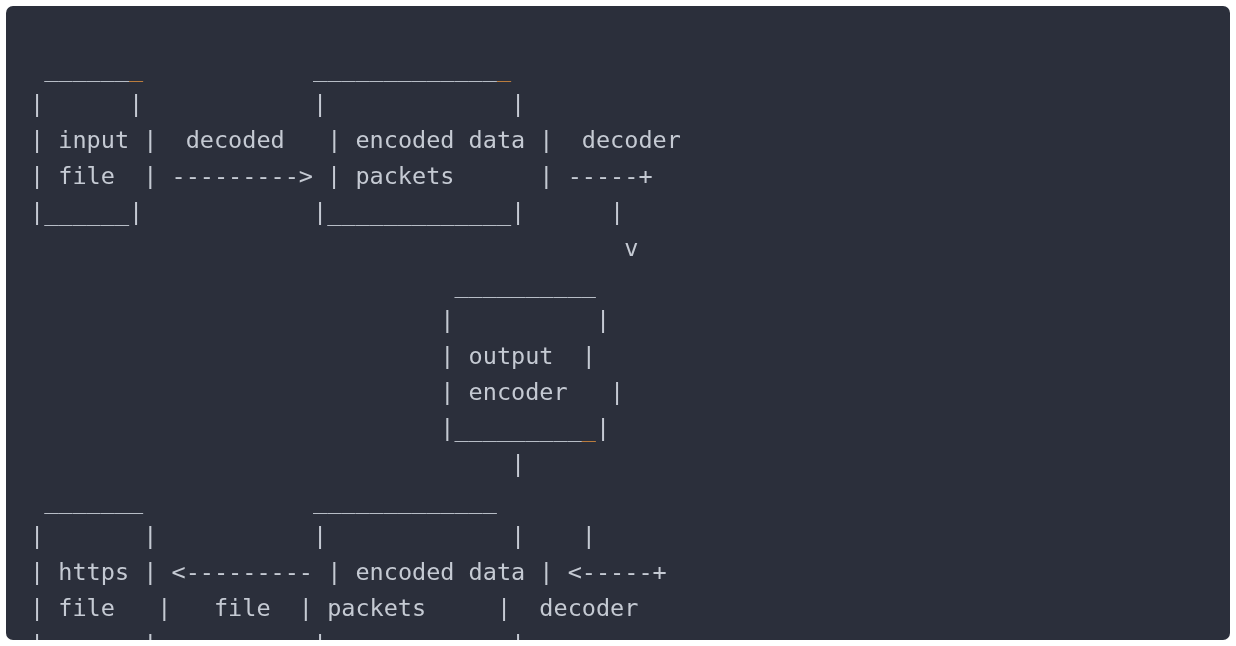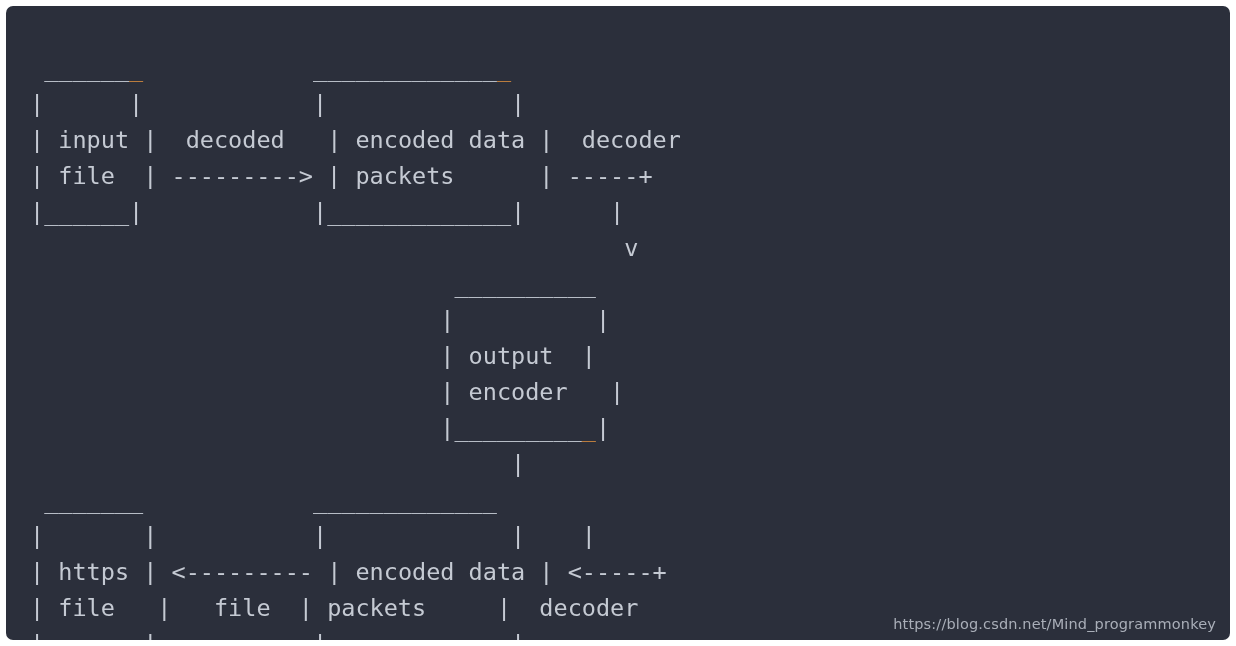--- a/index.html
+++ b/index.html
@@ -84,16 +84,15 @@
 <span>                             | <span>output</span>  |</span>
 <span>                             | <span>encoder</span>   |</span>
 <span>                             |<span>_________<span class="hl-amber">_</span></span>|</span>
 <span>                                  <span>|</span></span>
 <span> <span>_______</span>            <span>_____________</span></span>
 <span>|       |           |             |    <span>|</span></span>
 <span>| <span>https</span> | <span>&lt;---------</span> | <span>encoded data</span> | <span>&lt;-----+</span></span>
 <span>| <span>file</span>   |   <span>file</span>  | <span>packets</span>     |  <span>decoder</span></span>
 <span>|<span>______<span class="hl-amber">_</span></span>|           |<span>____________<span class="hl-amber">_</span></span>|</span></pre>
 
-    <div id="watermark">https://blog.csdn.net/Mind_programmonkey</div>
 
   </div>
 </div>
 
 </body></html>

